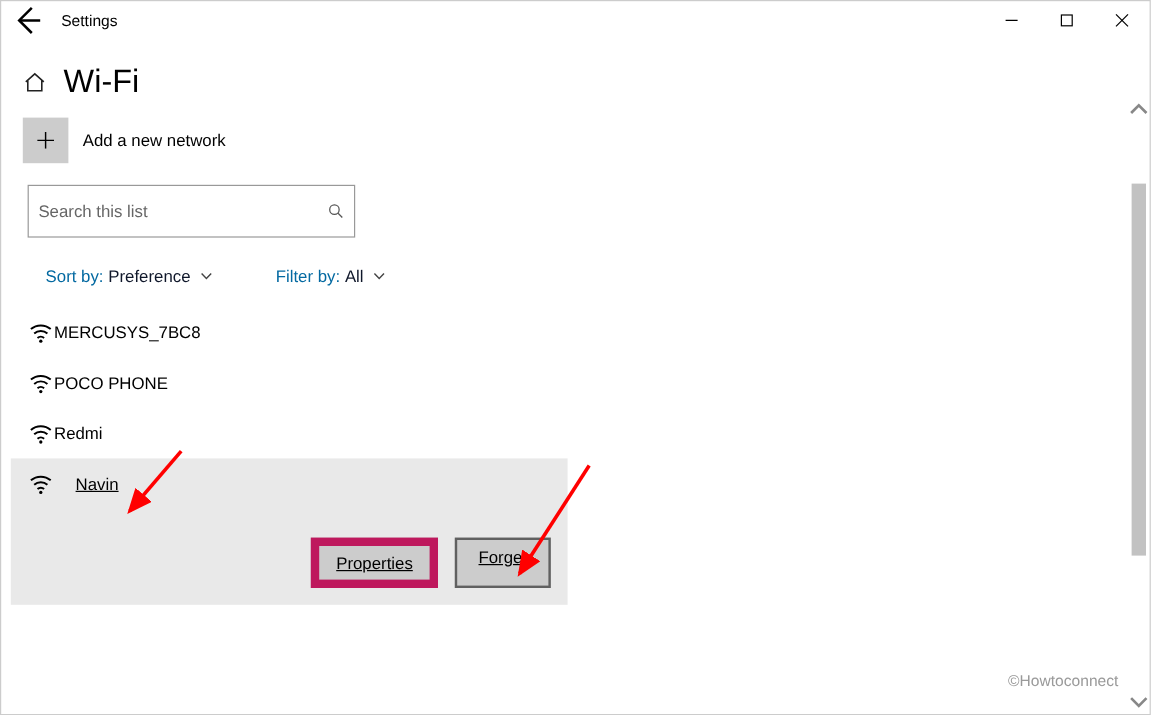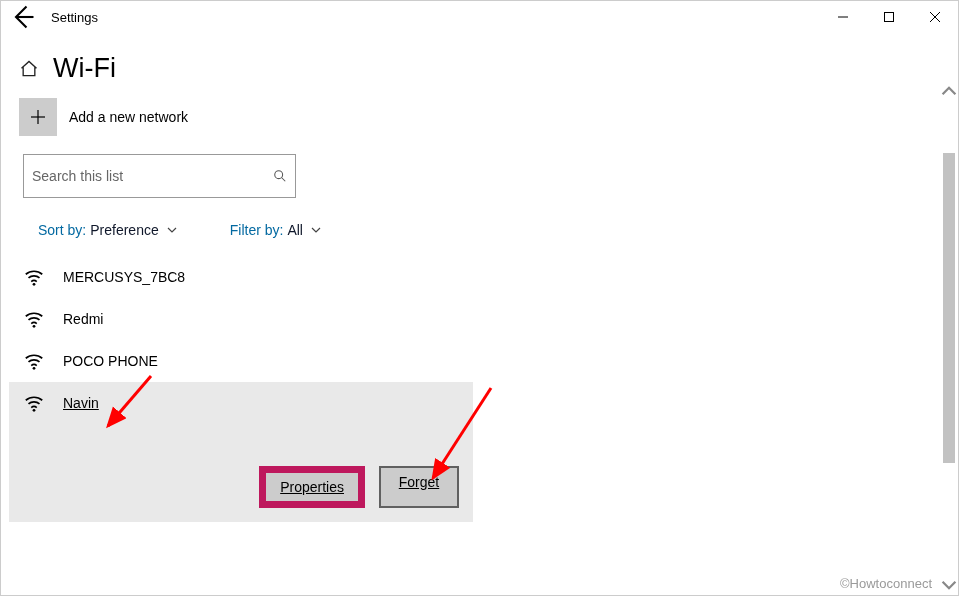--- a/index.html
+++ b/index.html
@@ -82,21 +82,20 @@
     }
     .sf-item { display: flex; align-items: center; gap: 4px; cursor: pointer; }
     .sf-label { color: #0369a1; margin-left: 13px; }
     .sf-value { color: #0f172a; }
     .chev { width: 10px; height: 10px; margin-left: 4px; }
     
     .netlist { padding-top: 18px; padding-left: 8px; width: 472px; }
     .net-item {
       display: flex; align-items: center;
       padding: 10px 0 10px 14px;
-      gap: 18px;
       cursor: pointer;
     }
     .net-item.selected {
       background: #e9e9e9;
       flex-direction: column;
       align-items: stretch;
       padding: 10px 14px 14px 14px;
       text-decoration: underline;
     }
     .net-row { display: flex; align-items: center; gap: 18px; }
@@ -129,21 +128,21 @@
     }
     .scrollbar .arrow.up { top: 0; }
     .scrollbar .arrow.down { bottom: 0; }
     .scrollbar .thumb {
       position: absolute; left: 2px; width: 12px;
       top: 70px; height: 310px;
       background: #c2c2c2;
     }
     
     .watermark {
-      position: absolute; right: 26px; bottom: 4px;
+      position: absolute; right: 26px; bottom: 20px;
       font-size: 13px; color: #9a9a9a;
     }
     
     .arrow-svg { position: absolute; pointer-events: none; }
   </style>
 </head>
 <body>
 
 <div class="titlebar">
   <div class="back">
@@ -231,30 +230,30 @@
       </svg>
       <span class="net-name">MERCUSYS_7BC8</span>
     </div>
     <div class="net-item">
       <svg class="wifi-icon" viewBox="0 0 24 24">
         <path d="M3 9 A14 14 0 0 1 21 9" fill="none" stroke="#000" stroke-width="1.8"></path>
         <path d="M6 13 A9 9 0 0 1 18 13" fill="none" stroke="#000" stroke-width="1.8"></path>
         <path d="M9 17 A4.5 4.5 0 0 1 15 17" fill="none" stroke="#000" stroke-width="1.8"></path>
         <circle cx="12" cy="20" r="1.5" fill="#000"></circle>
       </svg>
-      <span class="net-name">Redmi</span>
+      <span class="net-name">POCO PHONE</span>
     </div>
     <div class="net-item">
       <svg class="wifi-icon" viewBox="0 0 24 24">
         <path d="M3 9 A14 14 0 0 1 21 9" fill="none" stroke="#000" stroke-width="1.8"></path>
         <path d="M6 13 A9 9 0 0 1 18 13" fill="none" stroke="#000" stroke-width="1.8"></path>
         <path d="M9 17 A4.5 4.5 0 0 1 15 17" fill="none" stroke="#000" stroke-width="1.8"></path>
         <circle cx="12" cy="20" r="1.5" fill="#000"></circle>
       </svg>
-      <span class="net-name">POCO PHONE</span>
+      <span class="net-name">Redmi</span>
     </div>
     <div class="net-item selected">
       <div class="net-row">
         <svg class="wifi-icon" viewBox="0 0 24 24">
           <path d="M3 9 A14 14 0 0 1 21 9" fill="none" stroke="#000" stroke-width="1.8"></path>
           <path d="M6 13 A9 9 0 0 1 18 13" fill="none" stroke="#000" stroke-width="1.8"></path>
           <path d="M9 17 A4.5 4.5 0 0 1 15 17" fill="none" stroke="#000" stroke-width="1.8"></path>
           <circle cx="12" cy="20" r="1.5" fill="#000"></circle>
         </svg>
         <span class="net-name">Navin</span>

